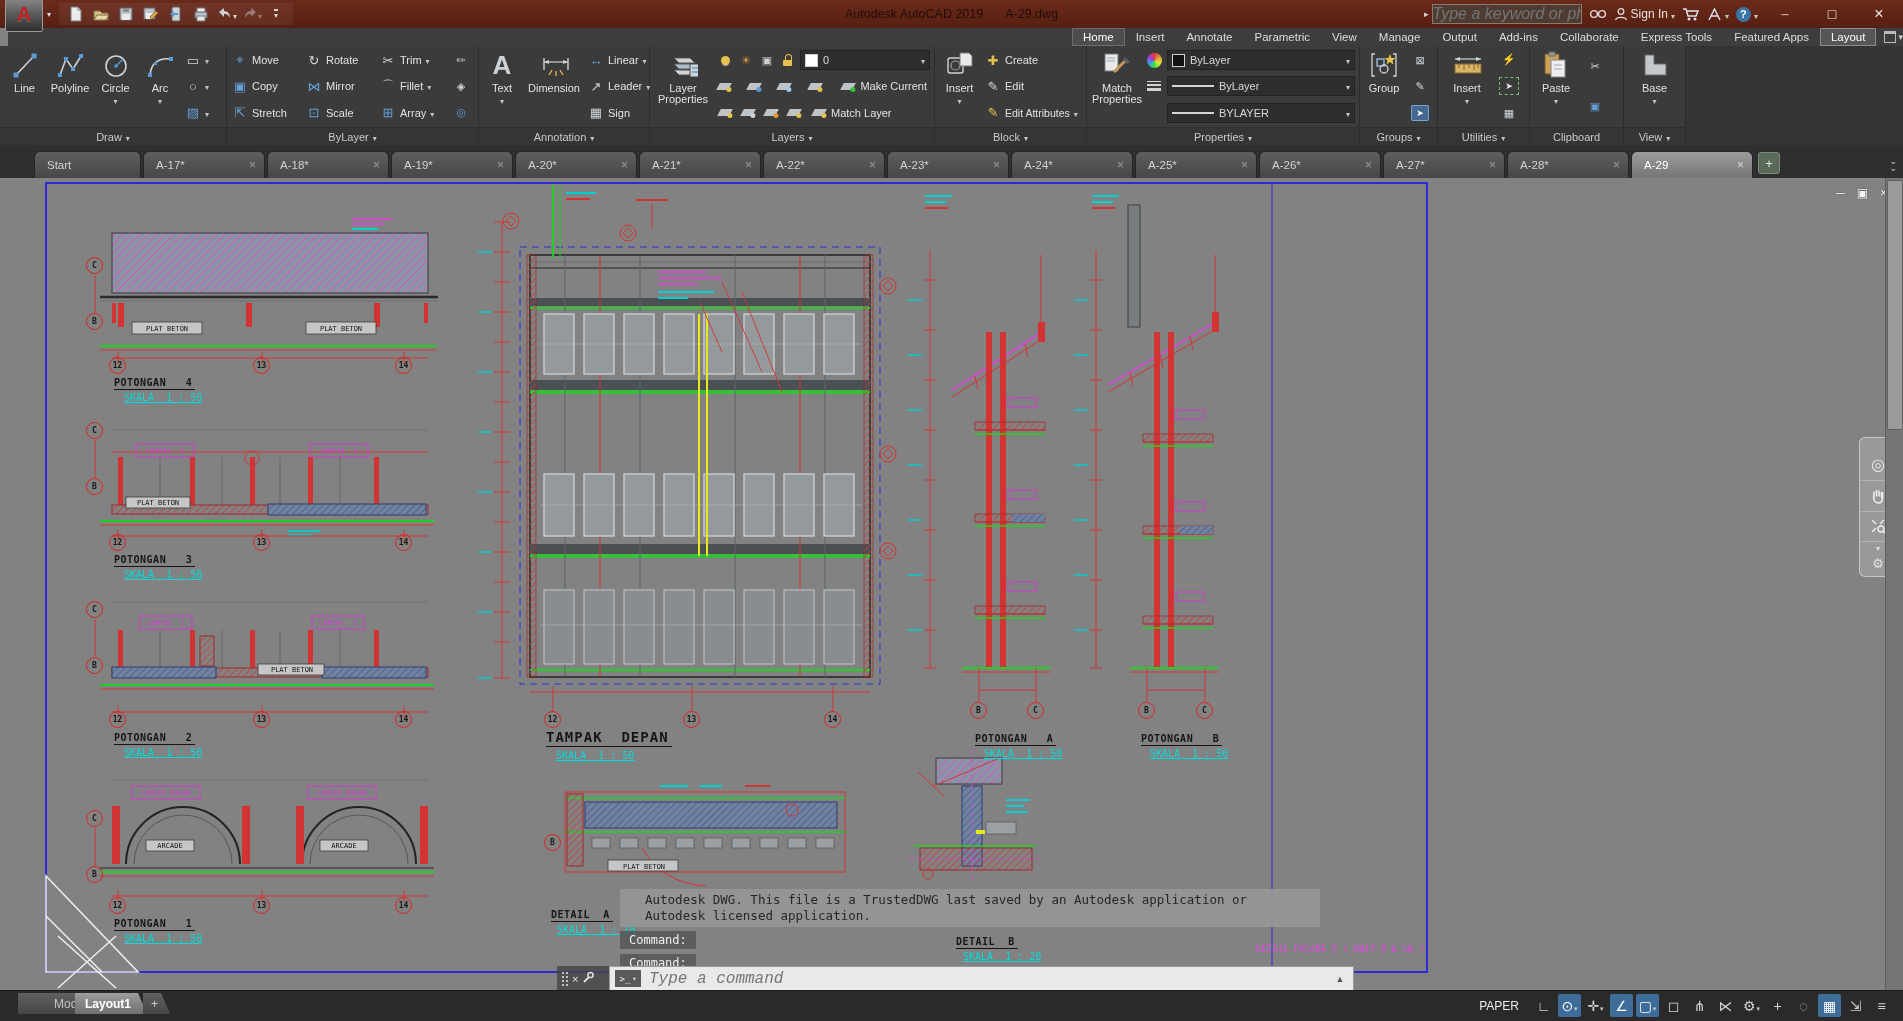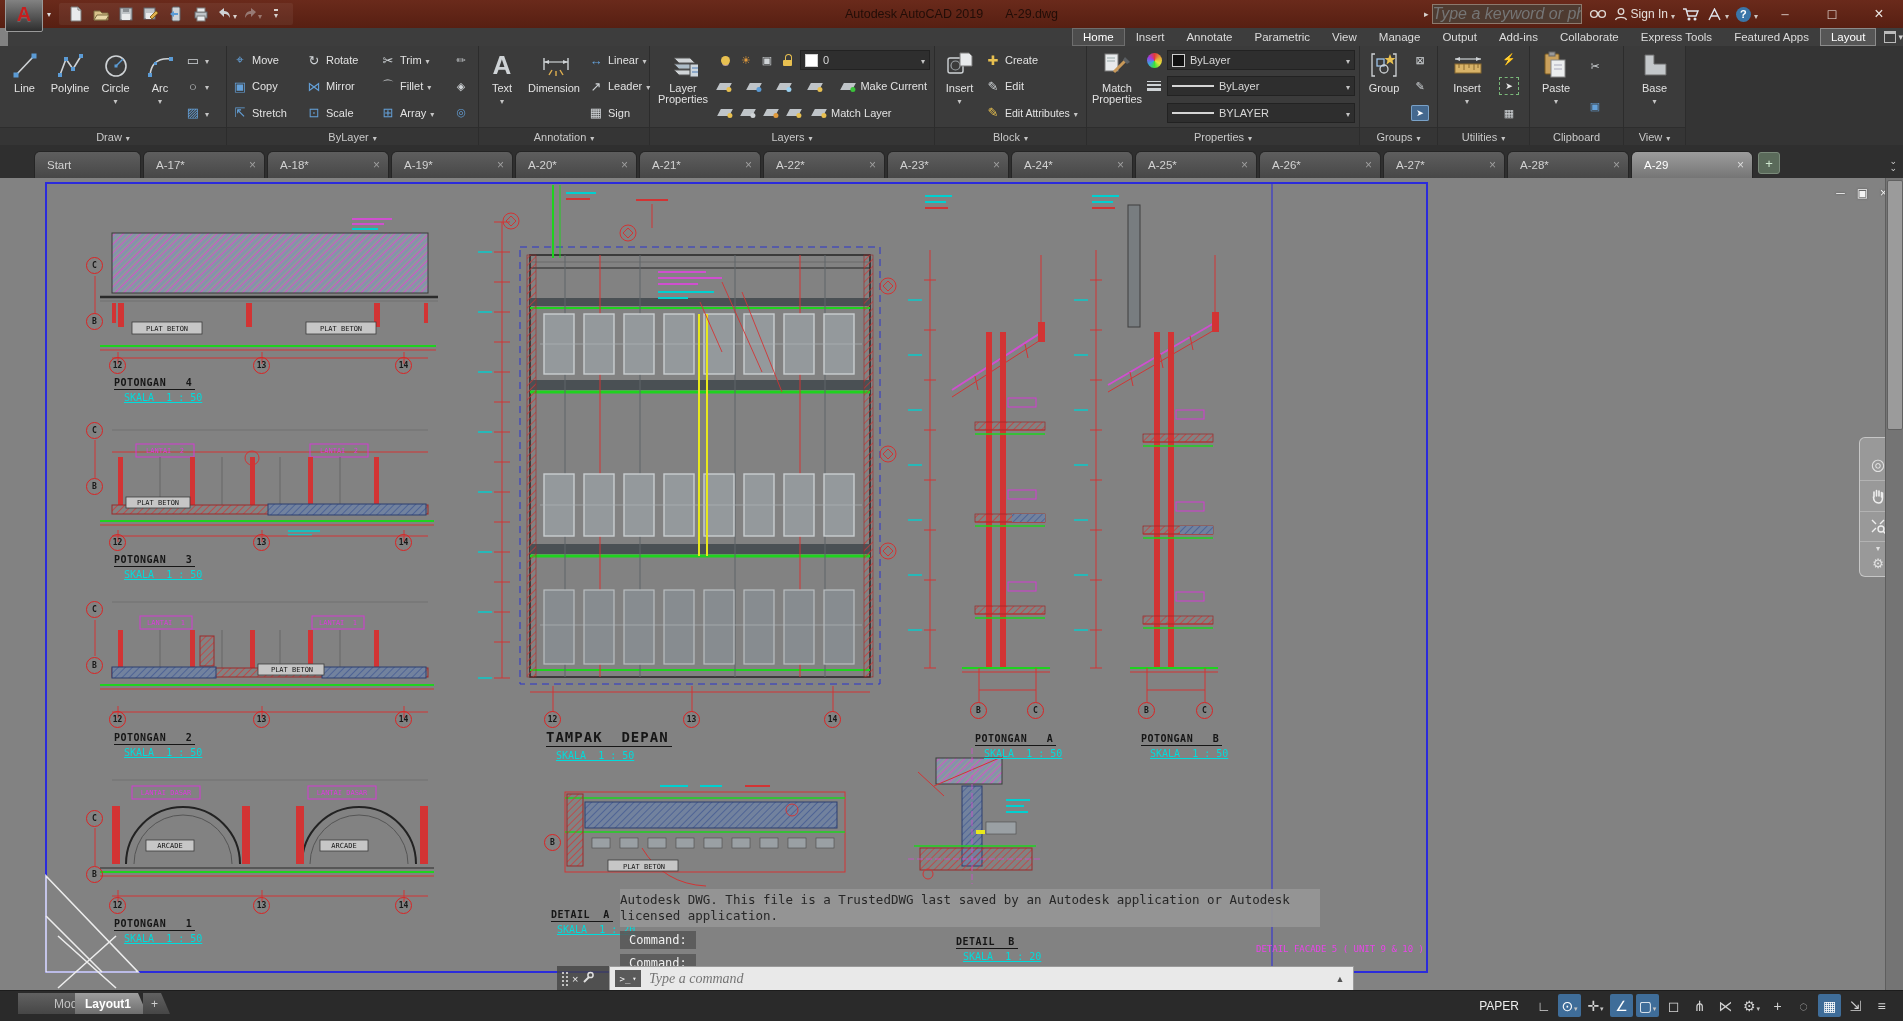--- a/index.html
+++ b/index.html
@@ -97,32 +97,32 @@
   .sec{font-size:10px;font-weight:bold;color:#161616;border-bottom:1.5px solid #161616;letter-spacing:.5px;padding:0 3px 1px 0;}
   .big{font-size:14px;letter-spacing:1px;}
   .skala{font-size:10px;color:#00dcdc;text-decoration:underline;}
   .plat{font-size:7px;color:#141414;}
   .lant{font-size:7px;color:#dc3adc;}
   .mag{font-size:9px;color:#e845e8;}
   .ctr{text-align:center;}
   .bubble{position:absolute;width:17px;height:17px;margin:-9px 0 0 -9px;border:1.6px solid #d22;border-radius:50%;color:#181818;font-family:"DejaVu Sans Mono",monospace;font-size:8px;font-weight:bold;display:flex;align-items:center;justify-content:center;box-sizing:border-box;}
   #dwc{position:absolute;top:8px;right:16px;display:flex;gap:12px;color:#f4f4f4;font-size:12px;text-shadow:0 0 2px #444;}
   
-  #cmd-hist{position:absolute;left:620px;top:711px;width:700px;background:rgba(150,150,150,.93);color:#272727;font-family:"DejaVu Sans Mono",monospace;font-size:12.5px;line-height:16px;padding:3px 0;box-sizing:border-box;}
+  #cmd-hist{position:absolute;left:620px;top:711px;width:700px;background:rgba(150,150,150,.93);color:#272727;font-family:"DejaVu Sans Mono",monospace;font-size:12.5px;line-height:16px;padding:3px 25px;box-sizing:border-box;}
   .cmdchip{position:absolute;left:620px;background:rgba(88,88,88,.88);color:#f0f0f0;font-family:"DejaVu Sans Mono",monospace;font-size:12px;padding:2px 9px;}
   #cmd-bar{position:absolute;left:557px;top:788px;width:797px;height:25px;display:flex;align-items:stretch;}
   #cmd-left{width:52px;background:rgba(70,70,70,.82);display:flex;align-items:center;gap:4px;padding:0 4px;box-sizing:border-box;}
   .grip{width:7px;height:16px;background-image:radial-gradient(#c2c2c2 1px,transparent 1.2px);background-size:4px 4px;}
   .cmdx{color:#e8e8e8;font-size:11px;}
   .cmdx::after{content:"×";}
   #cmd-field{flex:1;background:#e9e9e9;border:1px solid #9a9a9a;display:flex;align-items:center;gap:6px;padding:0 5px;box-sizing:border-box;}
   .pchip{width:26px;height:17px;background:#5a5a5a;color:#f0f0f0;font-family:"DejaVu Sans Mono",monospace;font-size:9px;display:flex;align-items:center;justify-content:center;gap:2px;flex:none;}
   .pchip::before{content:">_";}
   .pchip i{font-style:normal;font-size:7px;}
-  #cmd-input{flex:1;border:none;background:transparent;outline:none;font-family:Liberation Serif, serif;font-style:italic;font-size:14px;color:#6d28d9;}
+  #cmd-input{flex:1;border:none;background:transparent;outline:none;font-family:Liberation Mono, monospace;font-style:italic;font-size:16px;color:#6d28d9;}
   .cmd-up{width:16px;display:flex;align-items:center;justify-content:center;color:#555;font-size:9px;}
   .cmd-up::after{content:"▲";}
   
   #navbar{position:absolute;left:1859px;top:259px;width:38px;height:140px;background:rgba(245,245,245,.20);border:1px solid rgba(255,255,255,.45);border-radius:6px;display:flex;flex-direction:column;align-items:center;padding:4px 0;box-sizing:border-box;color:rgba(250,250,250,.75);}
   #navbar .nx{align-self:flex-end;margin-right:4px;font-size:9px;line-height:8px;}
   #navbar .nx::after{content:"×";}
   .navit{height:30px;display:flex;align-items:center;justify-content:center;width:100%;border-bottom:1px solid rgba(255,255,255,.25);}
   .navit:last-child{border-bottom:none;}
   .wheel2d{font-size:16px;position:relative;}
   .wheel2d::after{content:"◎";}

